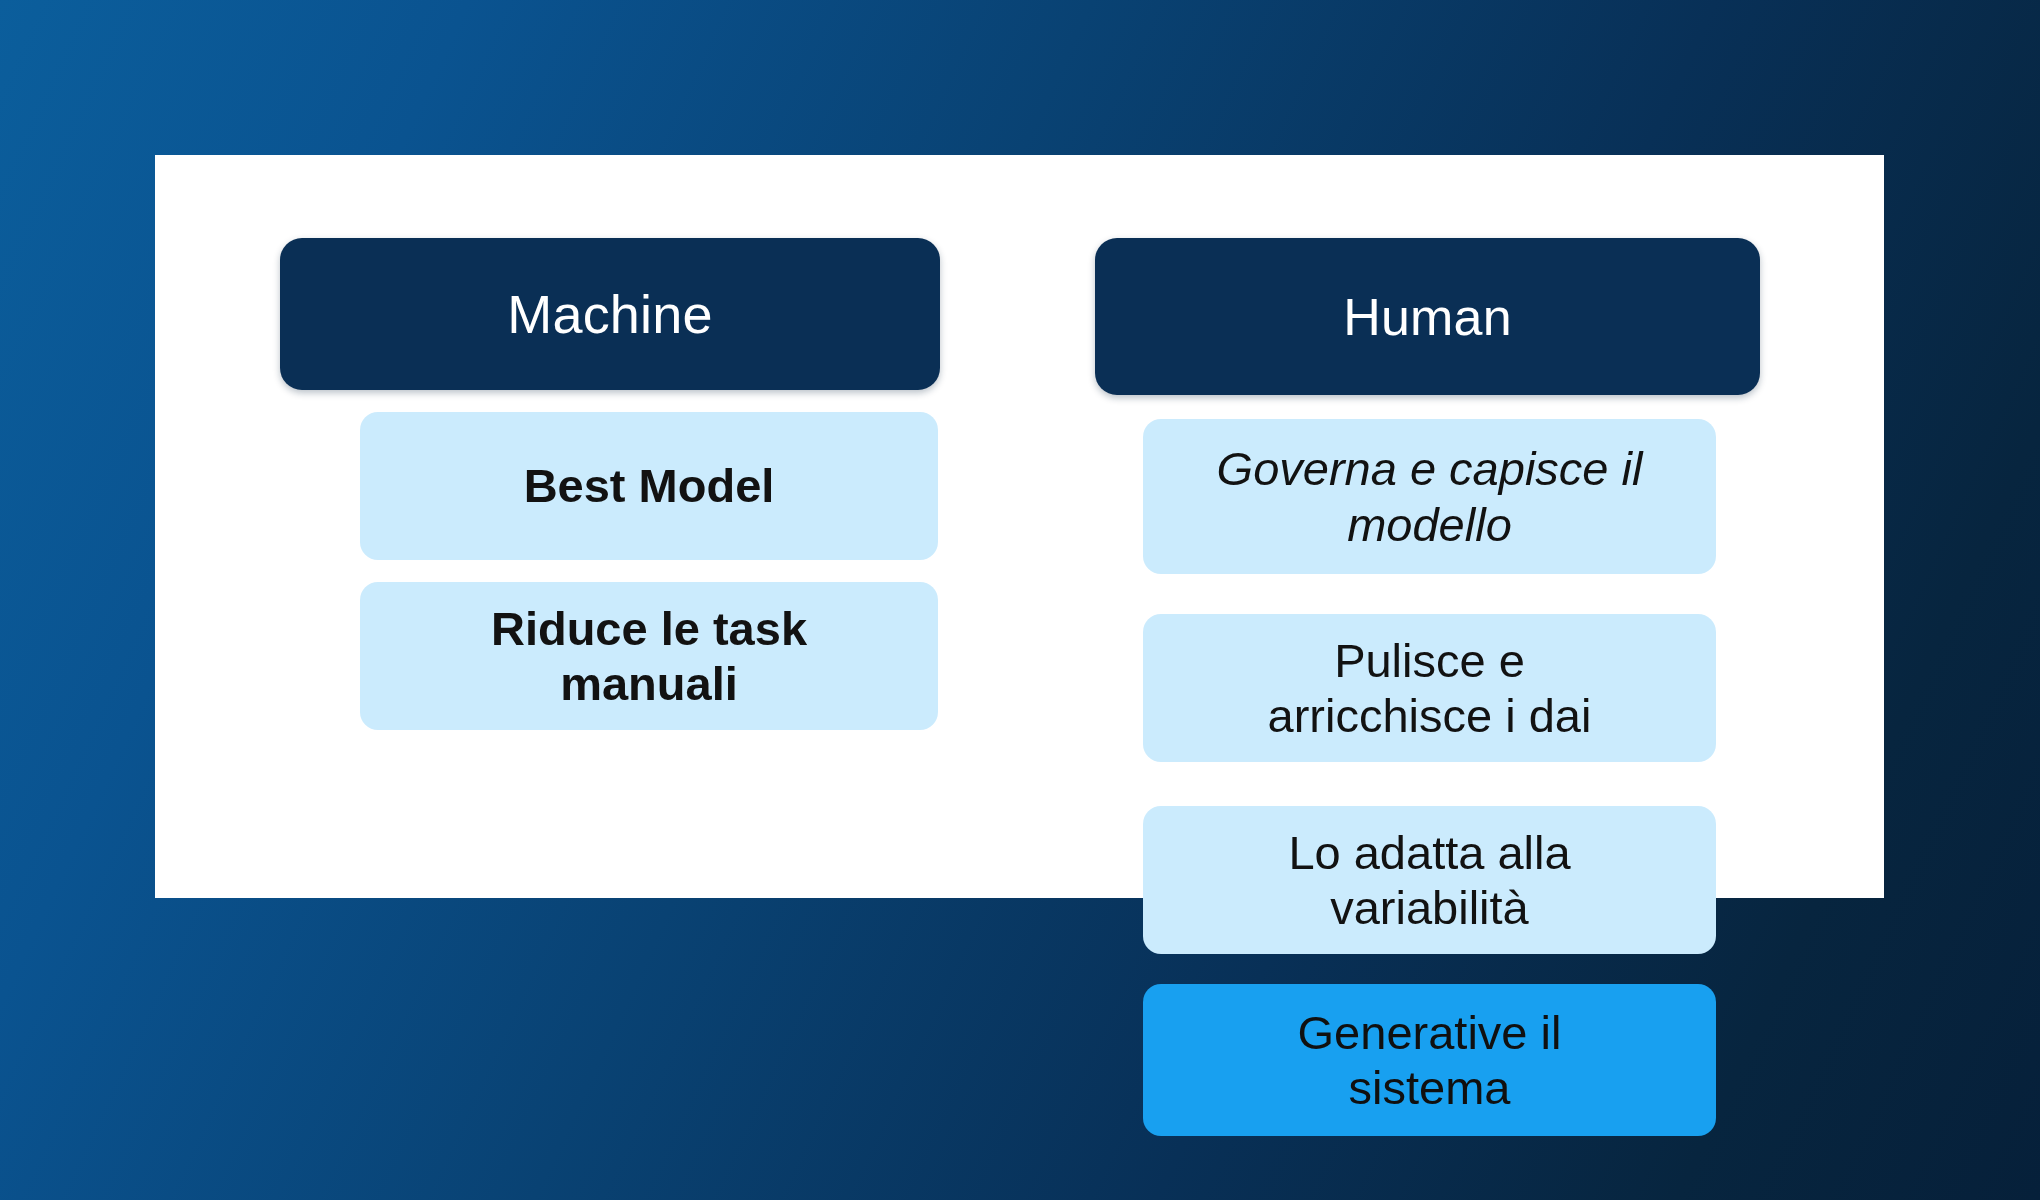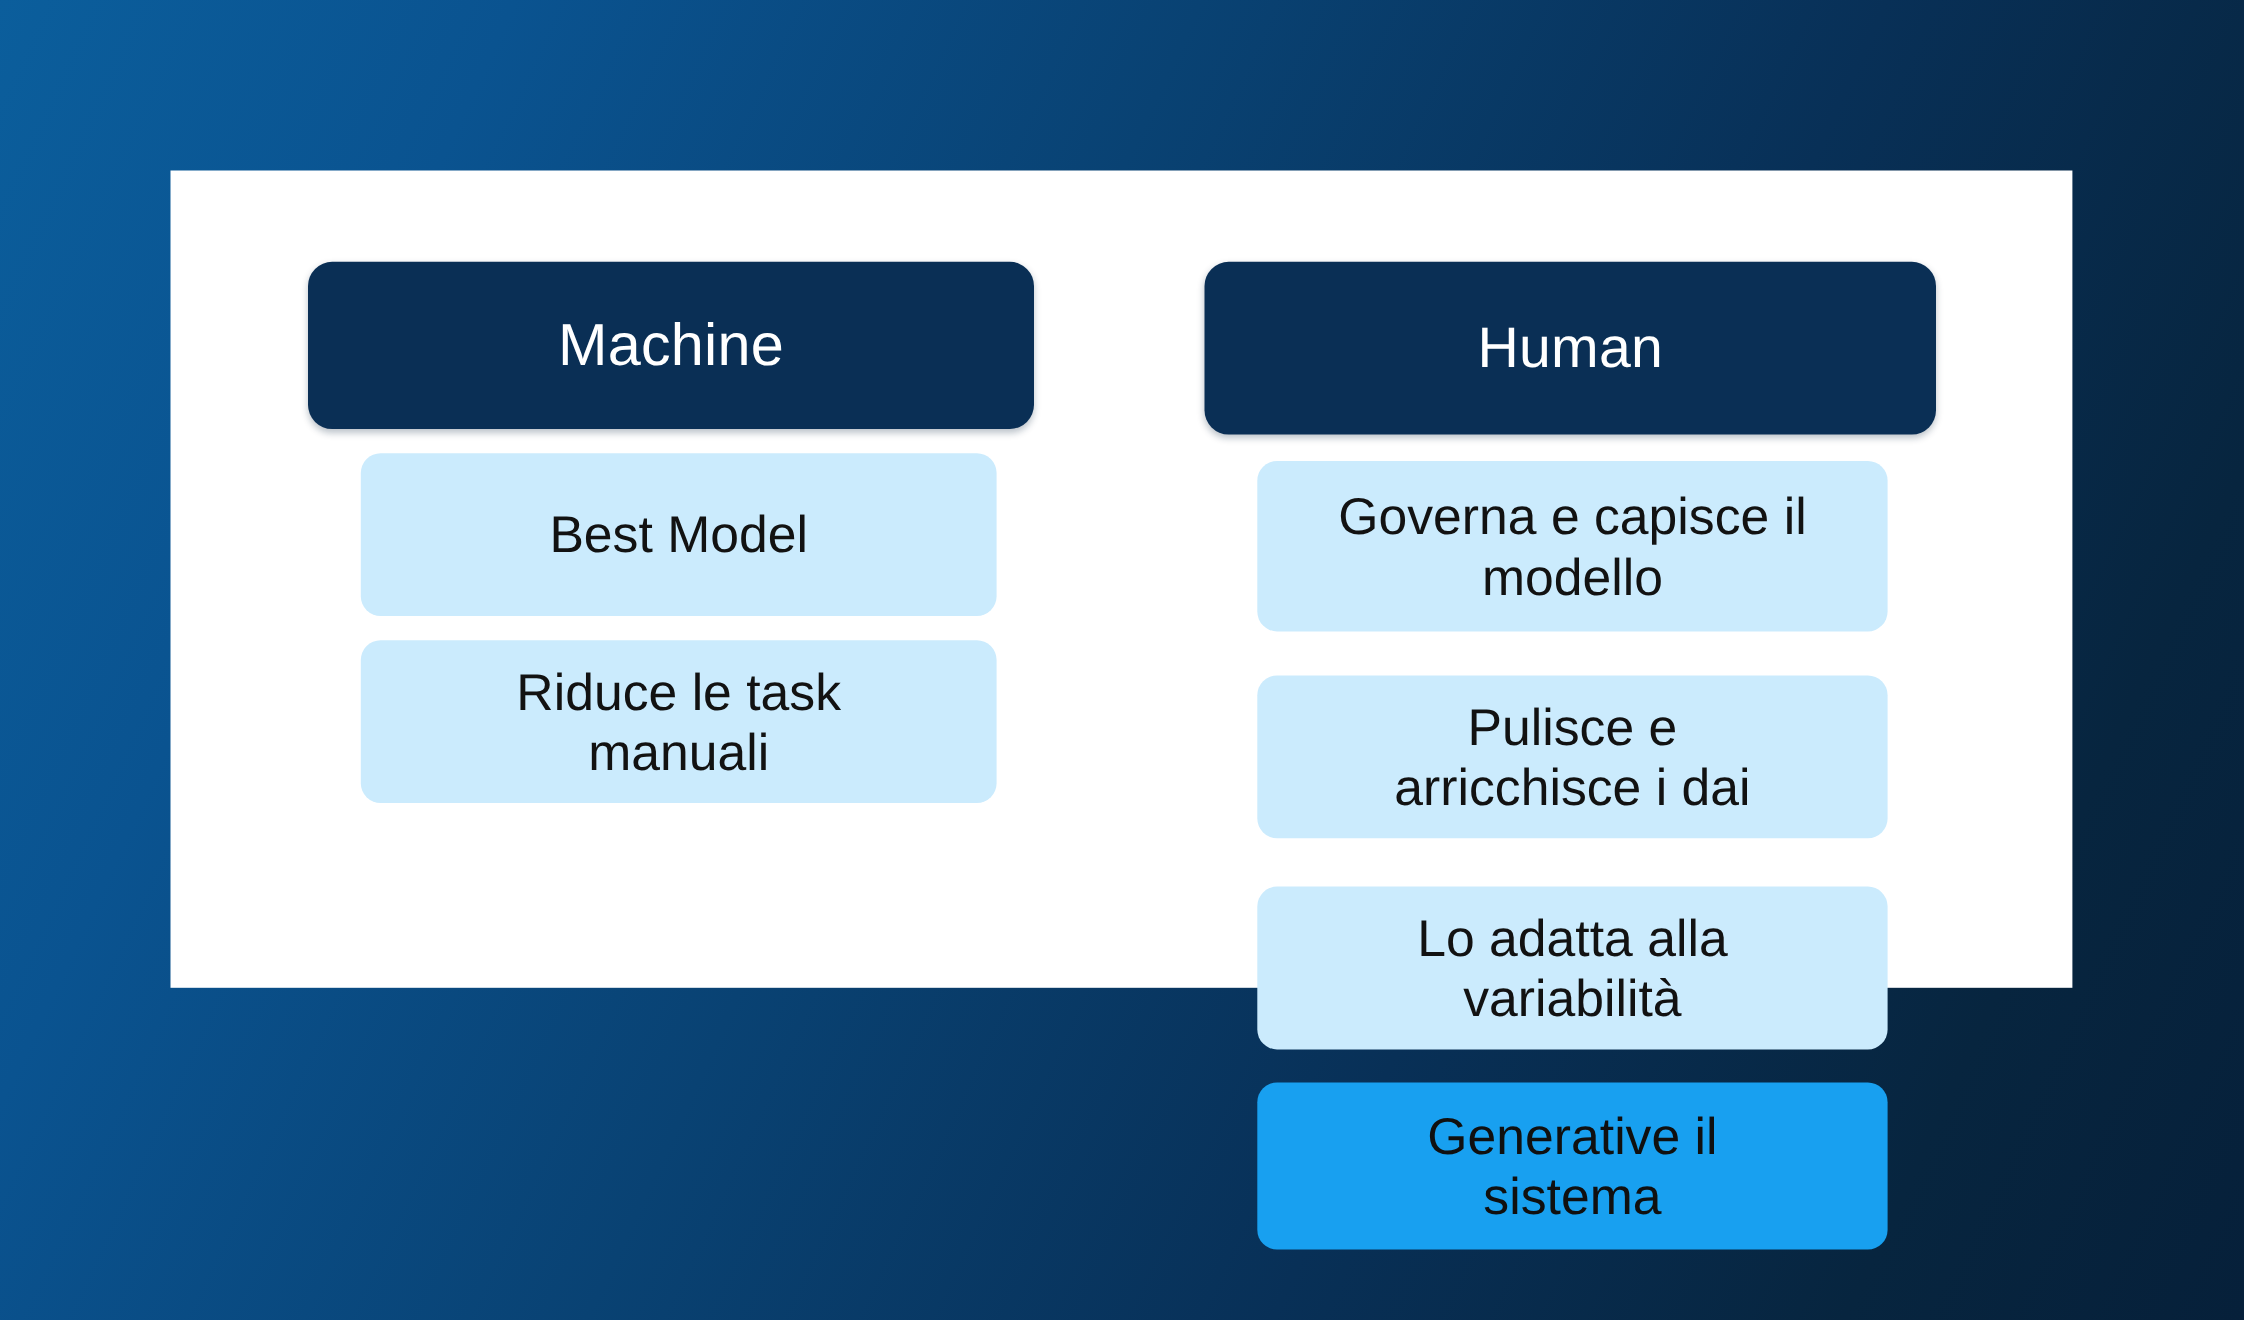--- a/index.html
+++ b/index.html
@@ -89,35 +89,36 @@
   }
 
   .card.highlight {
     background: #18a0f0;
     color: #101010;
   }
 
   
   #column-machine .card {
     width: 578px;
-    margin-left: 48px;
+    margin-left: 80px;
     font-size: 47px;
+    font-weight: bold;
   }
   #column-machine .card.c0 { height: 148px; margin-top: 0px; }
   #column-machine .card.c1 { height: 148px; margin-top: 22px; }
   #column-machine .card.c2 { height: 148px; margin-top: 22px; }
   #column-machine .card.c3 { height: 148px; margin-top: 18px; }
 
   
   #column-human .card {
     width: 573px;
     margin-left: 48px;
     font-size: 47px;
   }
-  #column-human .card.c0 { height: 155px; margin-top: 6px; }
+  #column-human .card.c0 { height: 155px; margin-top: 6px; font-style: italic; }
   #column-human .card.c1 { height: 148px; margin-top: 40px; }
   #column-human .card.c2 { height: 148px; margin-top: 44px; }
   #column-human .card.c3 { height: 152px; margin-top: 30px; }
 </style>
 </head>
 <body>
 
 <div id="slide">
 
   <div id="panel">

